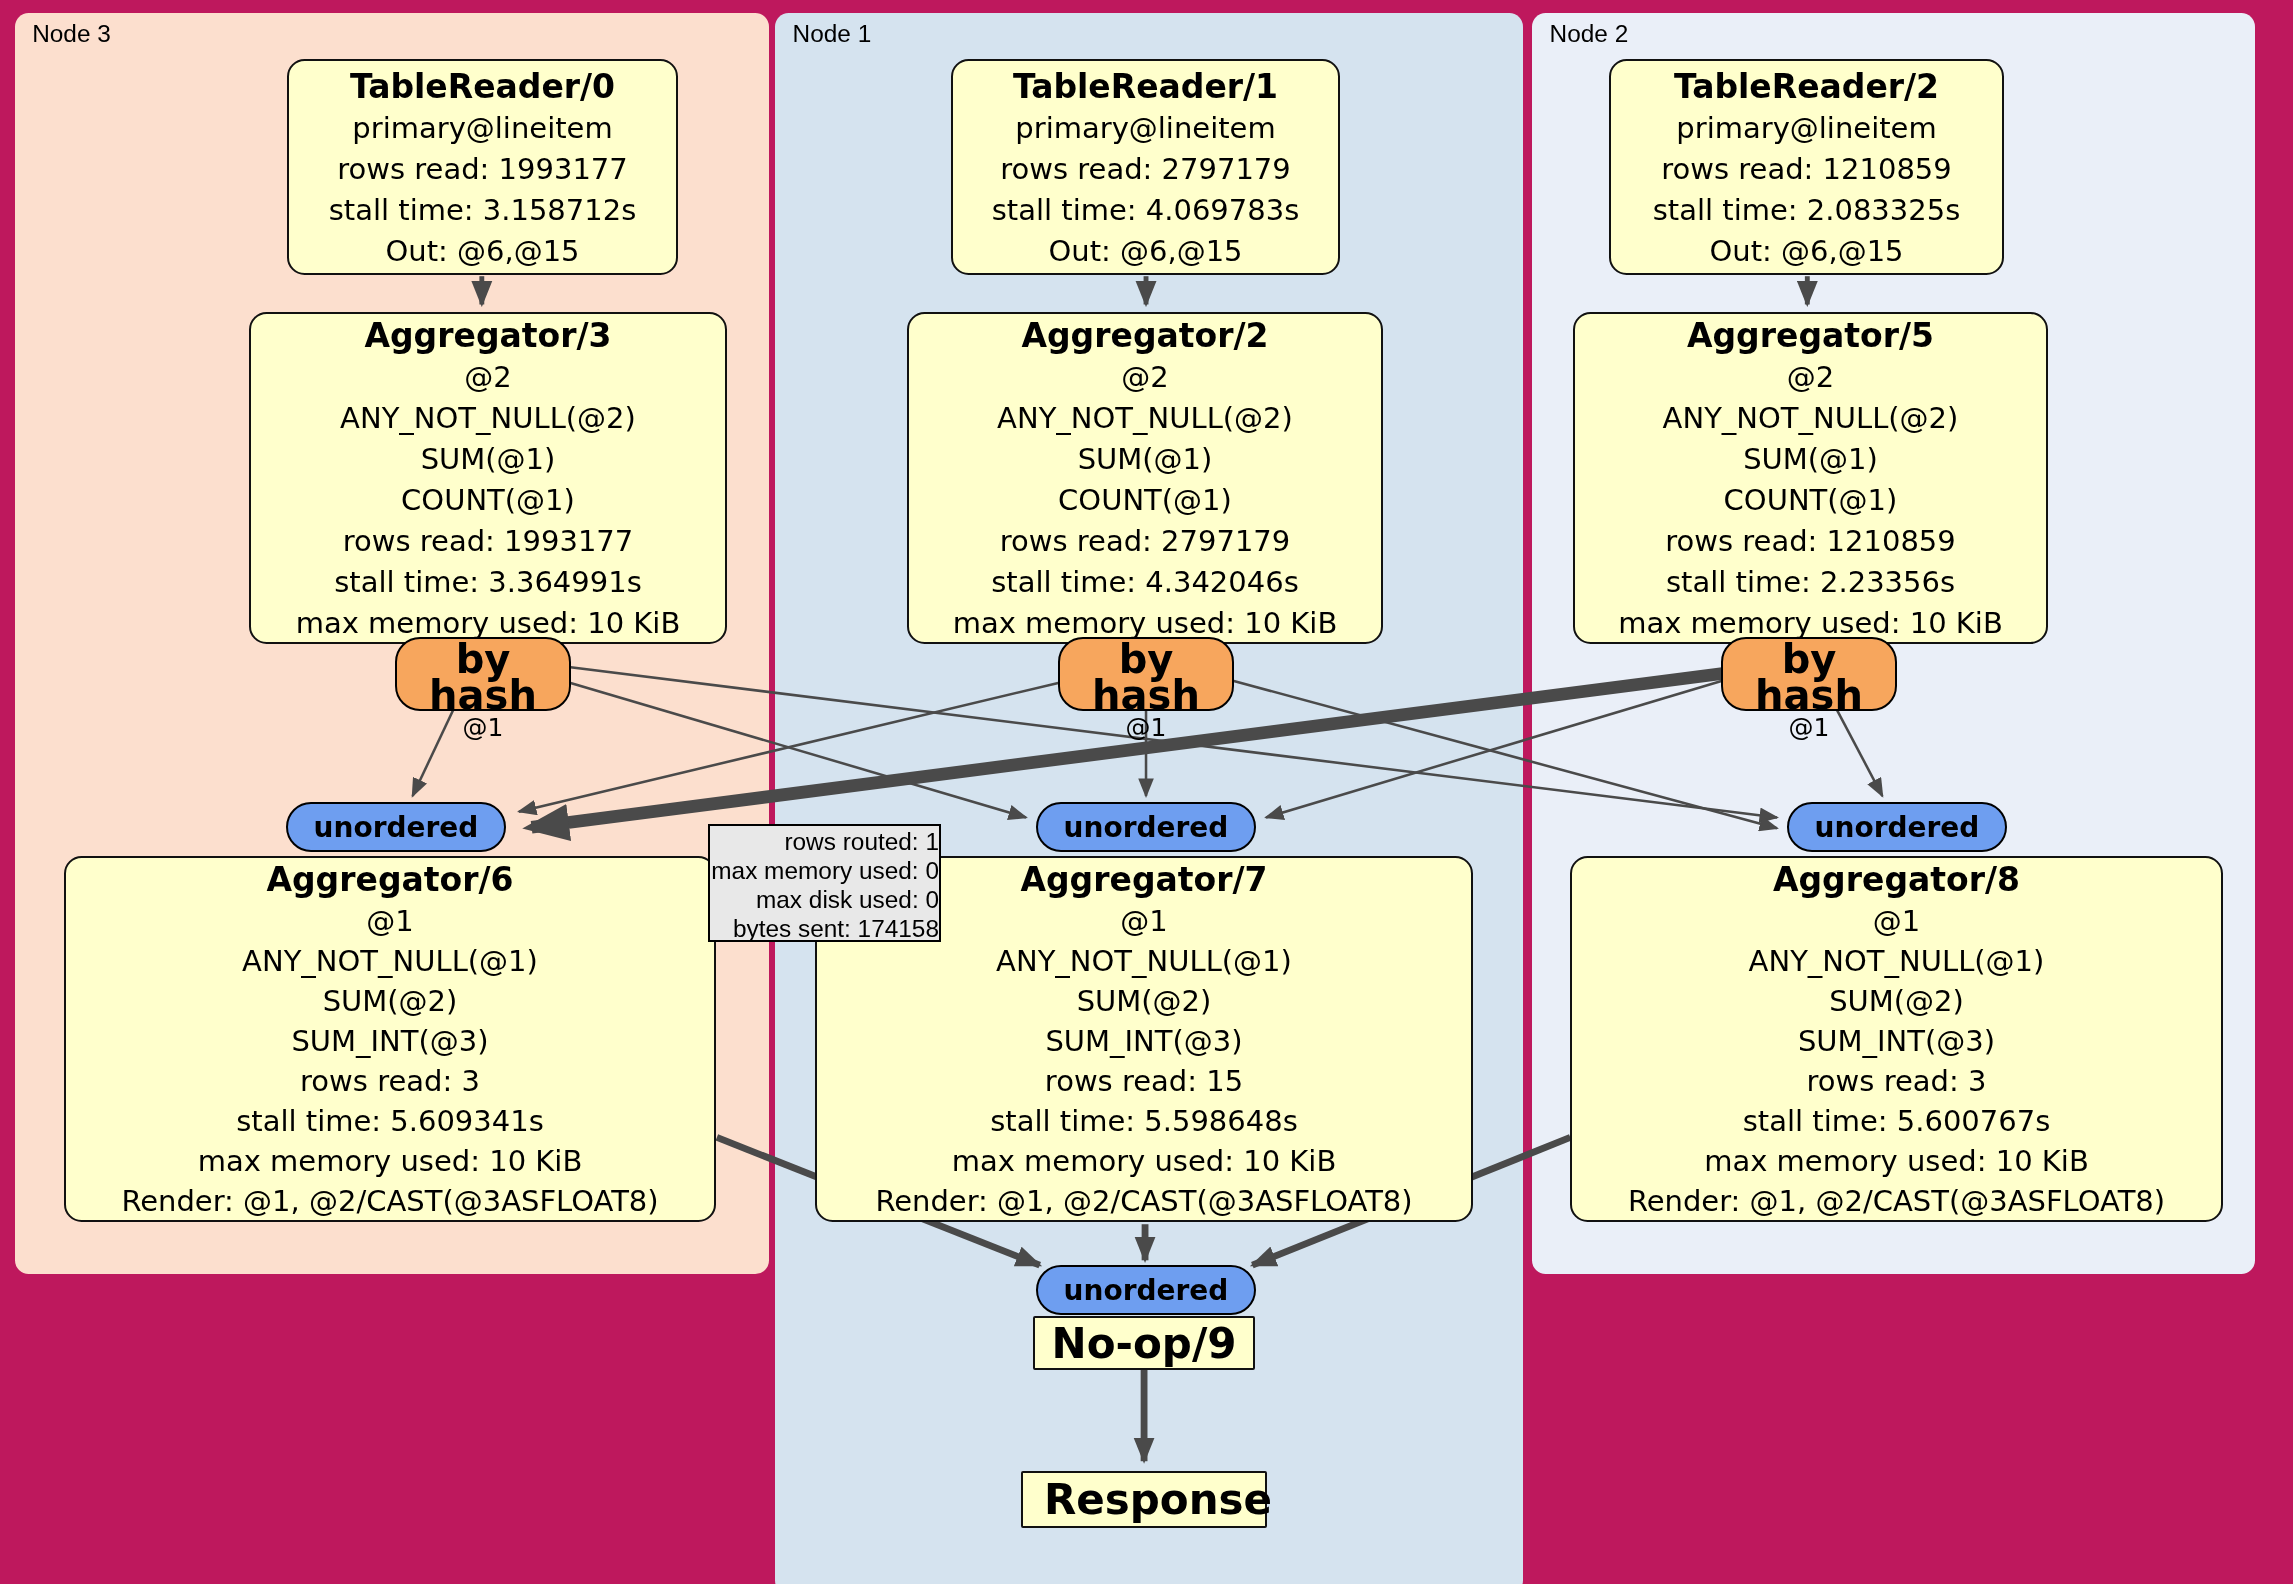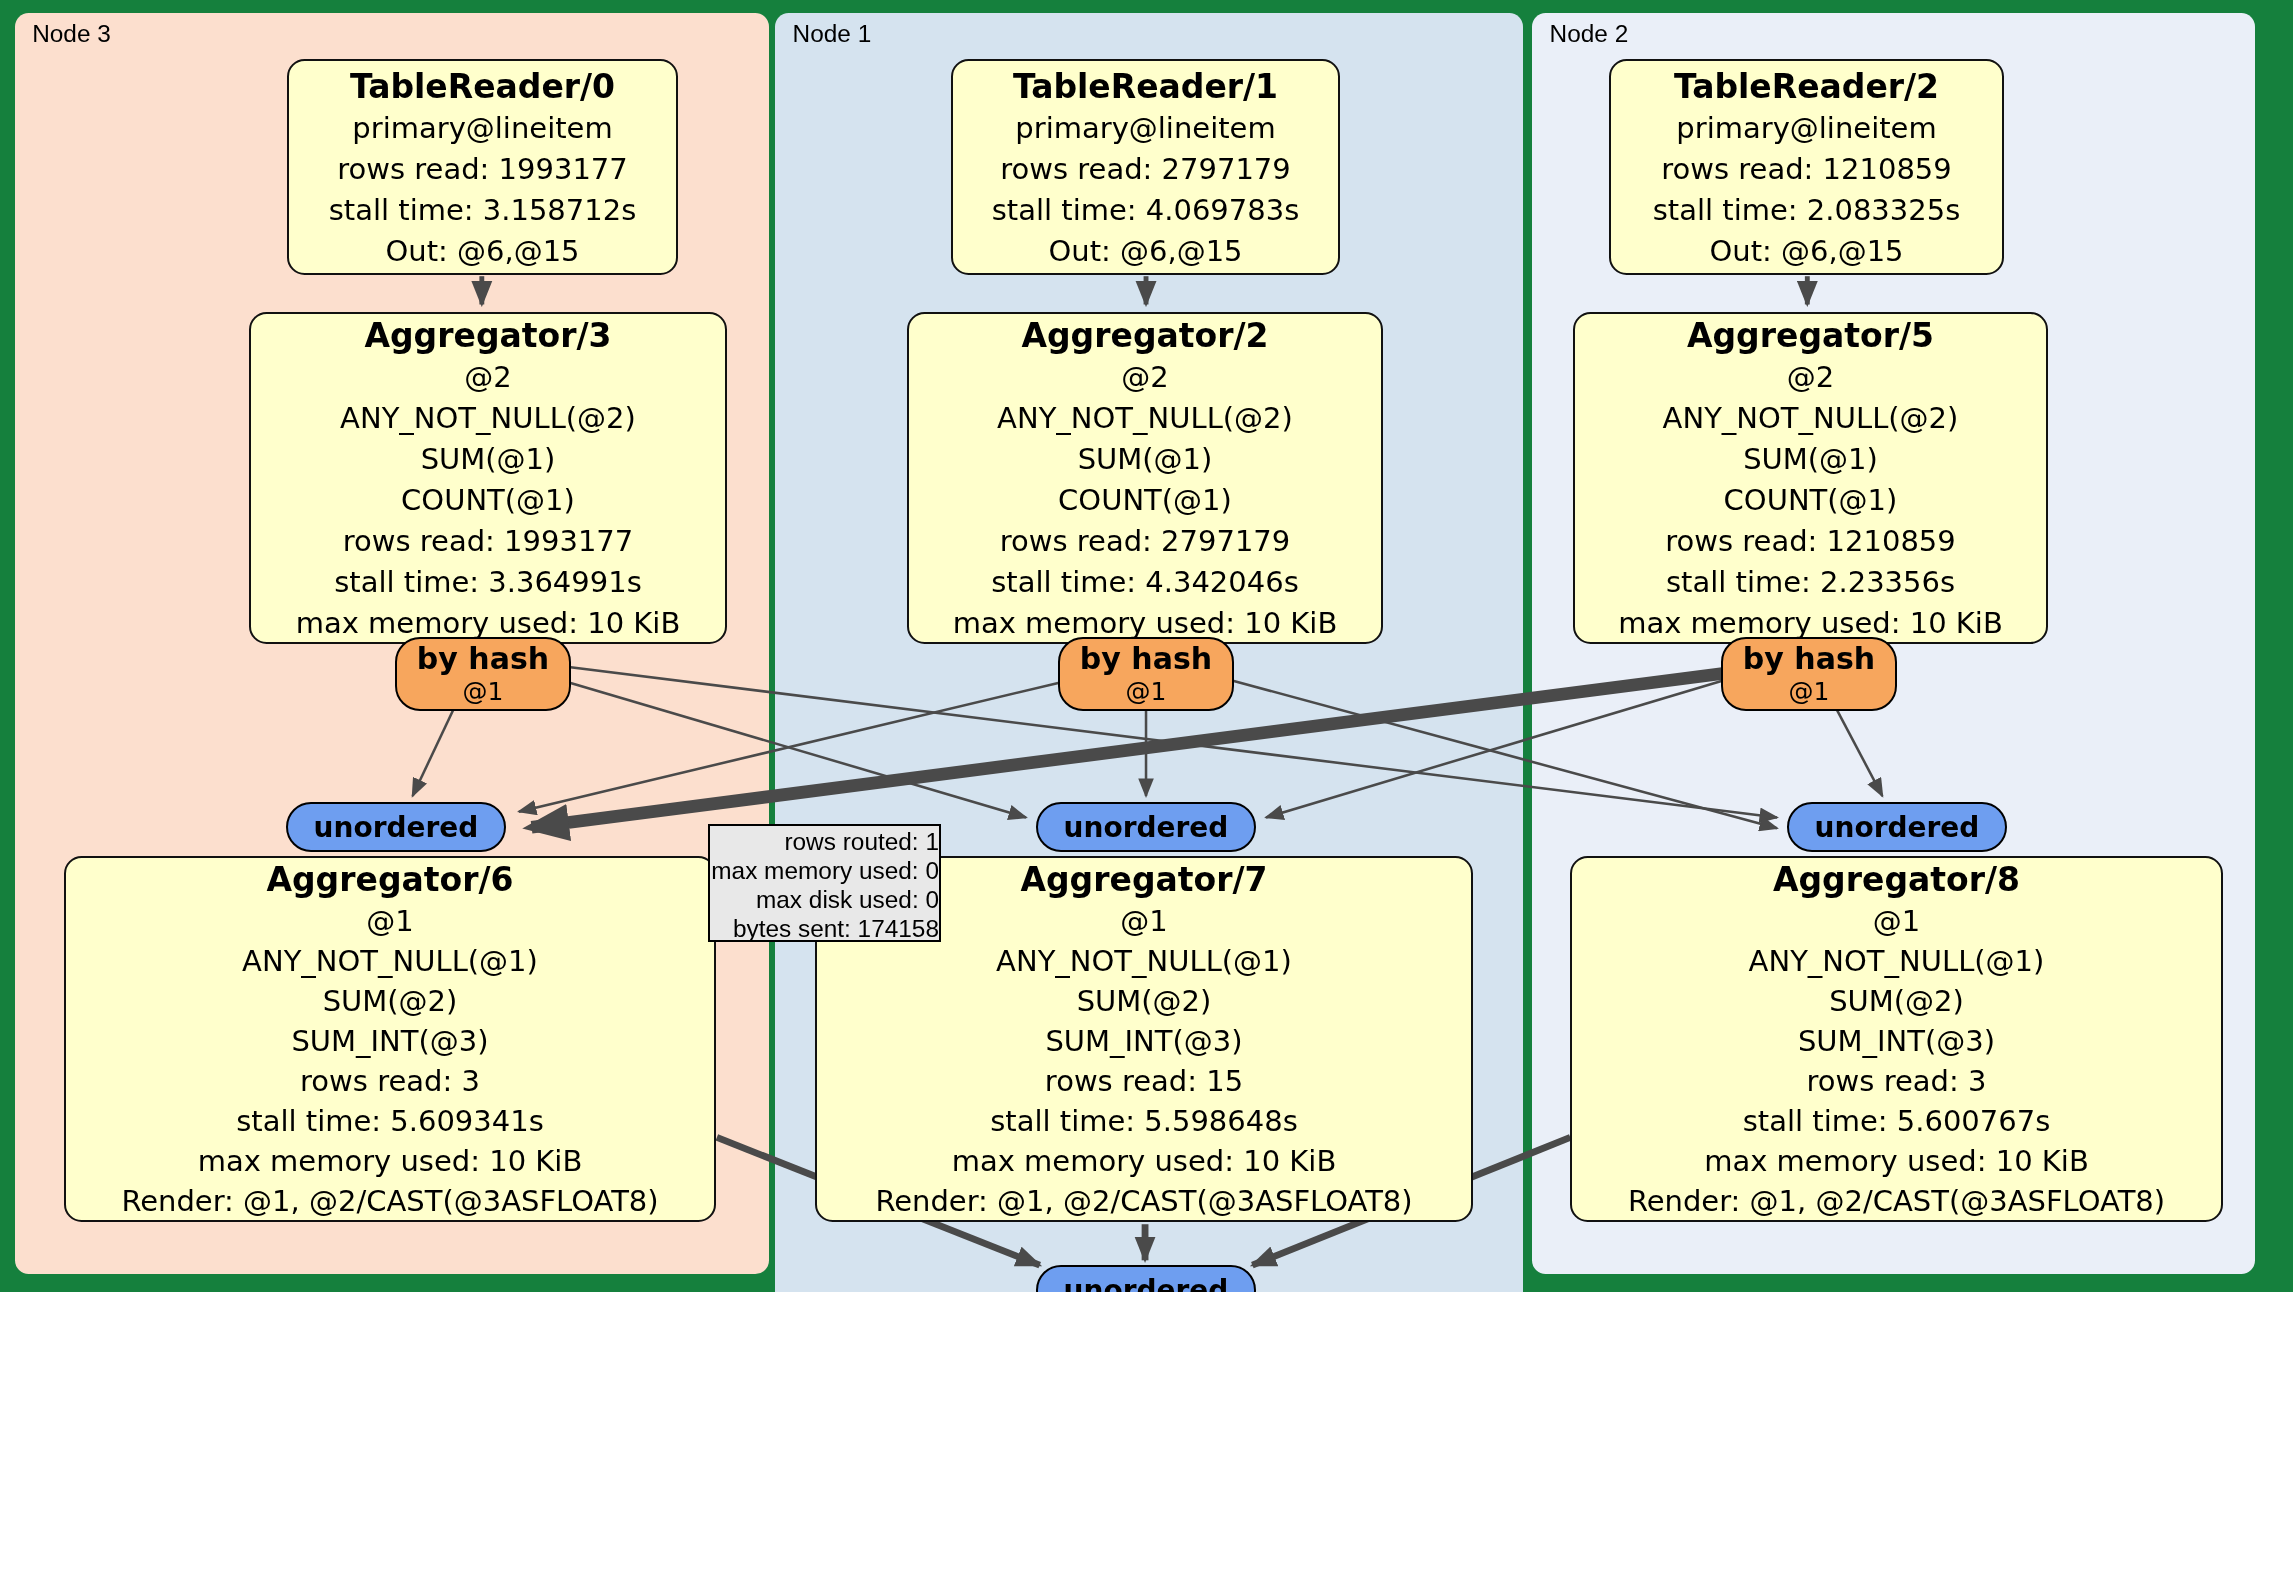--- a/index.html
+++ b/index.html
@@ -8,21 +8,21 @@
     --node2-bg:#eaeff8;
     --box-bg:#ffffcc;
     --box-border:#111111;
     --router-bg:#f7a65d;
     --stream-bg:#6e9ef0;
     --tooltip-bg:#e8e8e8;
     --edge:#4a4a4a;
   }
   html,body{margin:0;padding:0;background:#ffffff;}
   .canvas{
-    position:relative;width:2294px;height:1292px;background:#15803d;
+    position:relative;width:2294px;height:1584px;background:#be185d;
     font-family:"DejaVu Sans",sans-serif;color:#000;overflow:hidden;
   }
   .region{position:absolute;border-radius:13.7px;}
   .region-label{
     position:absolute;left:17.6px;top:7.8px;
     font-family:"Liberation Sans",sans-serif;font-size:24.4px;color:#000;
   }
   svg.edges{position:absolute;left:0;top:0;z-index:2;}
   .edge-thin{stroke:var(--edge);stroke-width:2.6px;}
   .edge-mid{stroke:var(--edge);stroke-width:5px;}
@@ -36,21 +36,21 @@
   }
   .box .title{font-weight:bold;font-size:33px;line-height:43px;}
   .box .line{font-size:29px;line-height:41px;white-space:nowrap;}
   .box.tight .line{line-height:40px;}
   .tr-box{padding-top:3.9px;}
   .router{
     position:absolute;z-index:4;box-sizing:border-box;
     background:var(--router-bg);border:2.9px solid #000;border-radius:25px;
     text-align:center;padding-top:2px;
   }
-  .router-label{font-weight:bold;font-size:30px;line-height:36px;}
+  .router-label{font-weight:bold;font-size:40px;line-height:36px;}
   .router-key{font-size:25px;line-height:29px;}
   .stream{
     position:absolute;z-index:4;box-sizing:border-box;
     background:var(--stream-bg);border:2.9px solid #000;border-radius:25px;
     text-align:center;display:flex;align-items:center;justify-content:center;
     font-weight:bold;font-size:28px;
   }
   .mini-box{
     position:absolute;z-index:3;box-sizing:border-box;
     background:var(--box-bg);border:2.9px solid var(--box-border);border-radius:2px;

